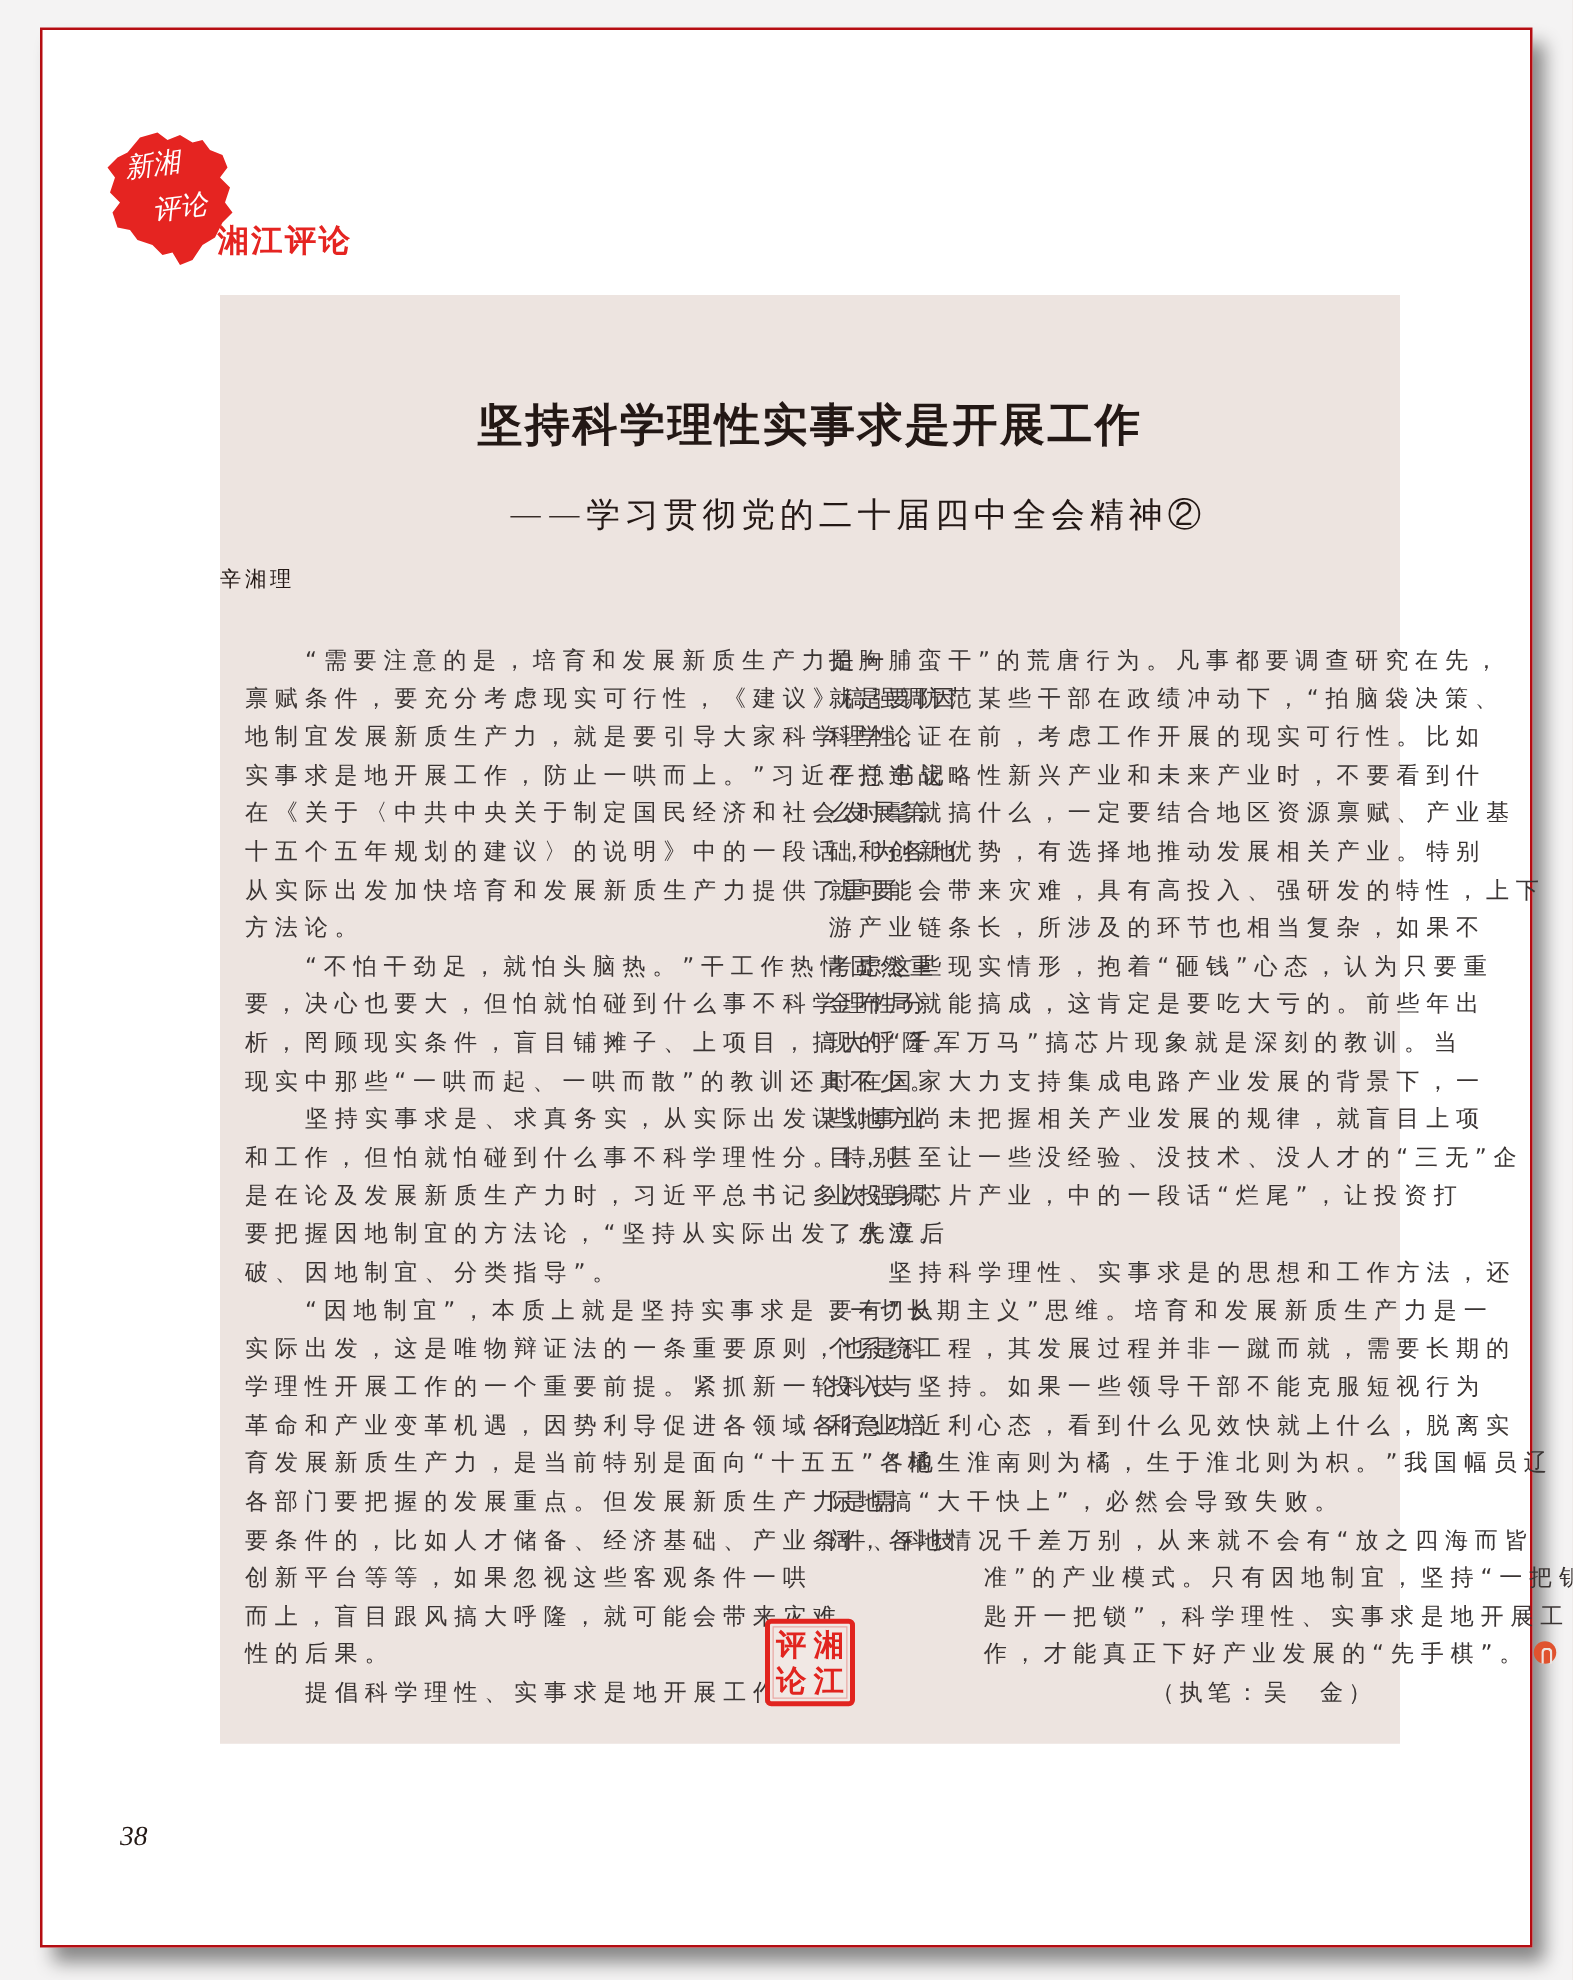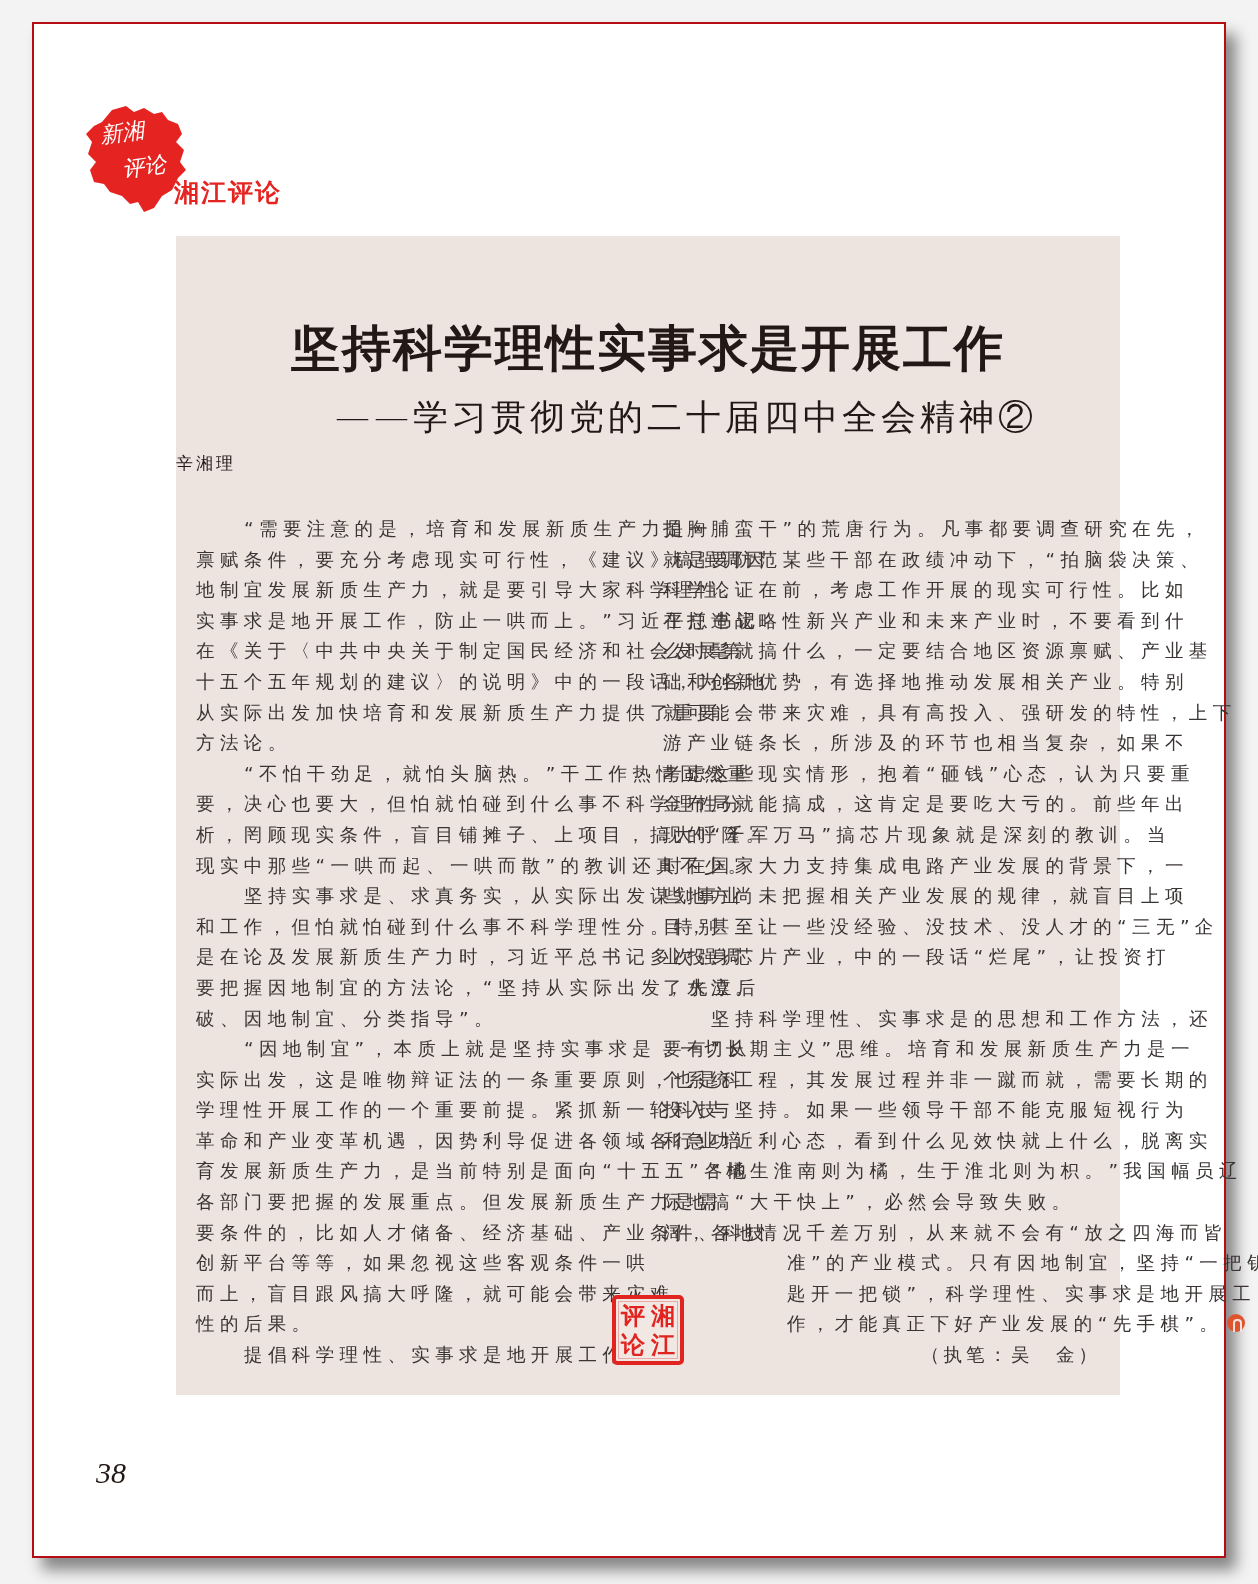--- a/index.html
+++ b/index.html
@@ -24,26 +24,26 @@
     position: absolute; left: 92px; top: 72px; color: #e52421; font-weight: bold;
     font-size: 25px; letter-spacing: 2px; font-family: "DejaVu Sans", sans-serif;
   }
   
   .article {
     position: absolute; left: 176px; top: 236px; width: 944px; height: 1159px;
     background: #ede4e0;
   }
   .title {
     position: absolute; left: 0; top: 80px; width: 944px; text-align: center;
-    font-size: 49px; font-weight: bold; color: #231815; letter-spacing: 2px;
+    font-size: 36px; font-weight: bold; color: #231815; letter-spacing: 2px;
     font-family: "DejaVu Serif", serif;
   }
   .subtitle {
     position: absolute; left: 0; top: 158px; width: 1020px; text-align: center;
-    font-size: 35px; color: #231815; letter-spacing: 4px;
+    font-size: 27px; color: #231815; letter-spacing: 4px;
     font-family: "DejaVu Sans", sans-serif; font-weight: 300;
   }
   .byline {
     position: absolute; left: 0; top: 216px; width: 944px; text-align: left;
     font-size: 17px; color: #231815; letter-spacing: 3px;
   }
   .col {
     position: absolute; top: 278px; font-size: 18.5px; color: #3a3433;
     font-family: "DejaVu Sans", sans-serif;
   }
@@ -68,21 +68,21 @@
   .end-mark {
     display: inline-block; width: 18px; height: 18px; border-radius: 50%;
     background: #e0532f; vertical-align: -2px; margin-left: 4px; position: relative;
   }
   .end-mark::after {
     content: ""; position: absolute; left: 6px; top: 5px; width: 5px; height: 11px;
     border: 2px solid #ede4e0; border-bottom: none; border-radius: 4px 4px 0 0;
   }
   .signature { text-align: right; letter-spacing: 4px; padding-right: 4px; }
   .page-num {
-    position: absolute; left: 96px; top: 1456px; font-size: 30px; font-style: italic;
+    position: absolute; left: 96px; top: 1456px; font-size: 22px; font-style: italic;
     color: #231815; font-family: "Liberation Serif", serif;
   }
 </style>
 </head>
 <body>
 
 <div class="page"></div>
 
 <div class="logo">
   <svg width="115" height="110" viewBox="0 0 115 110">

